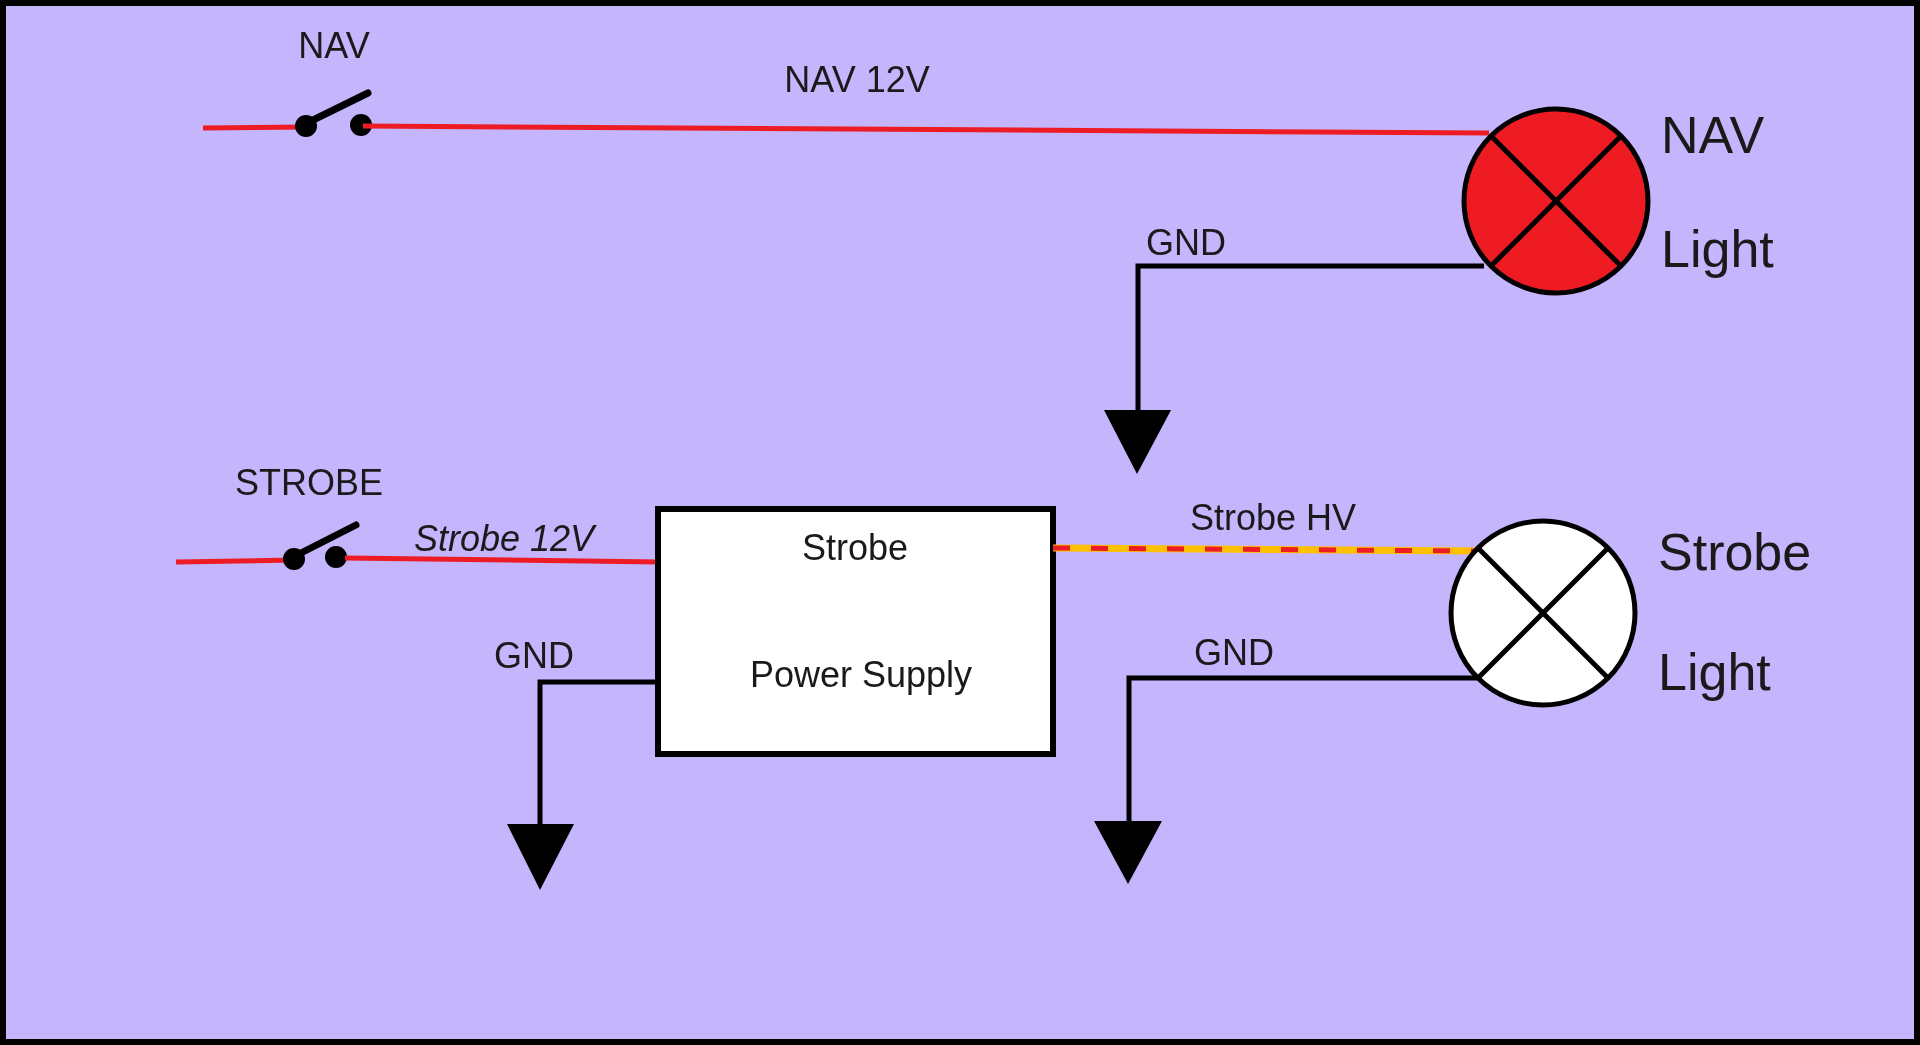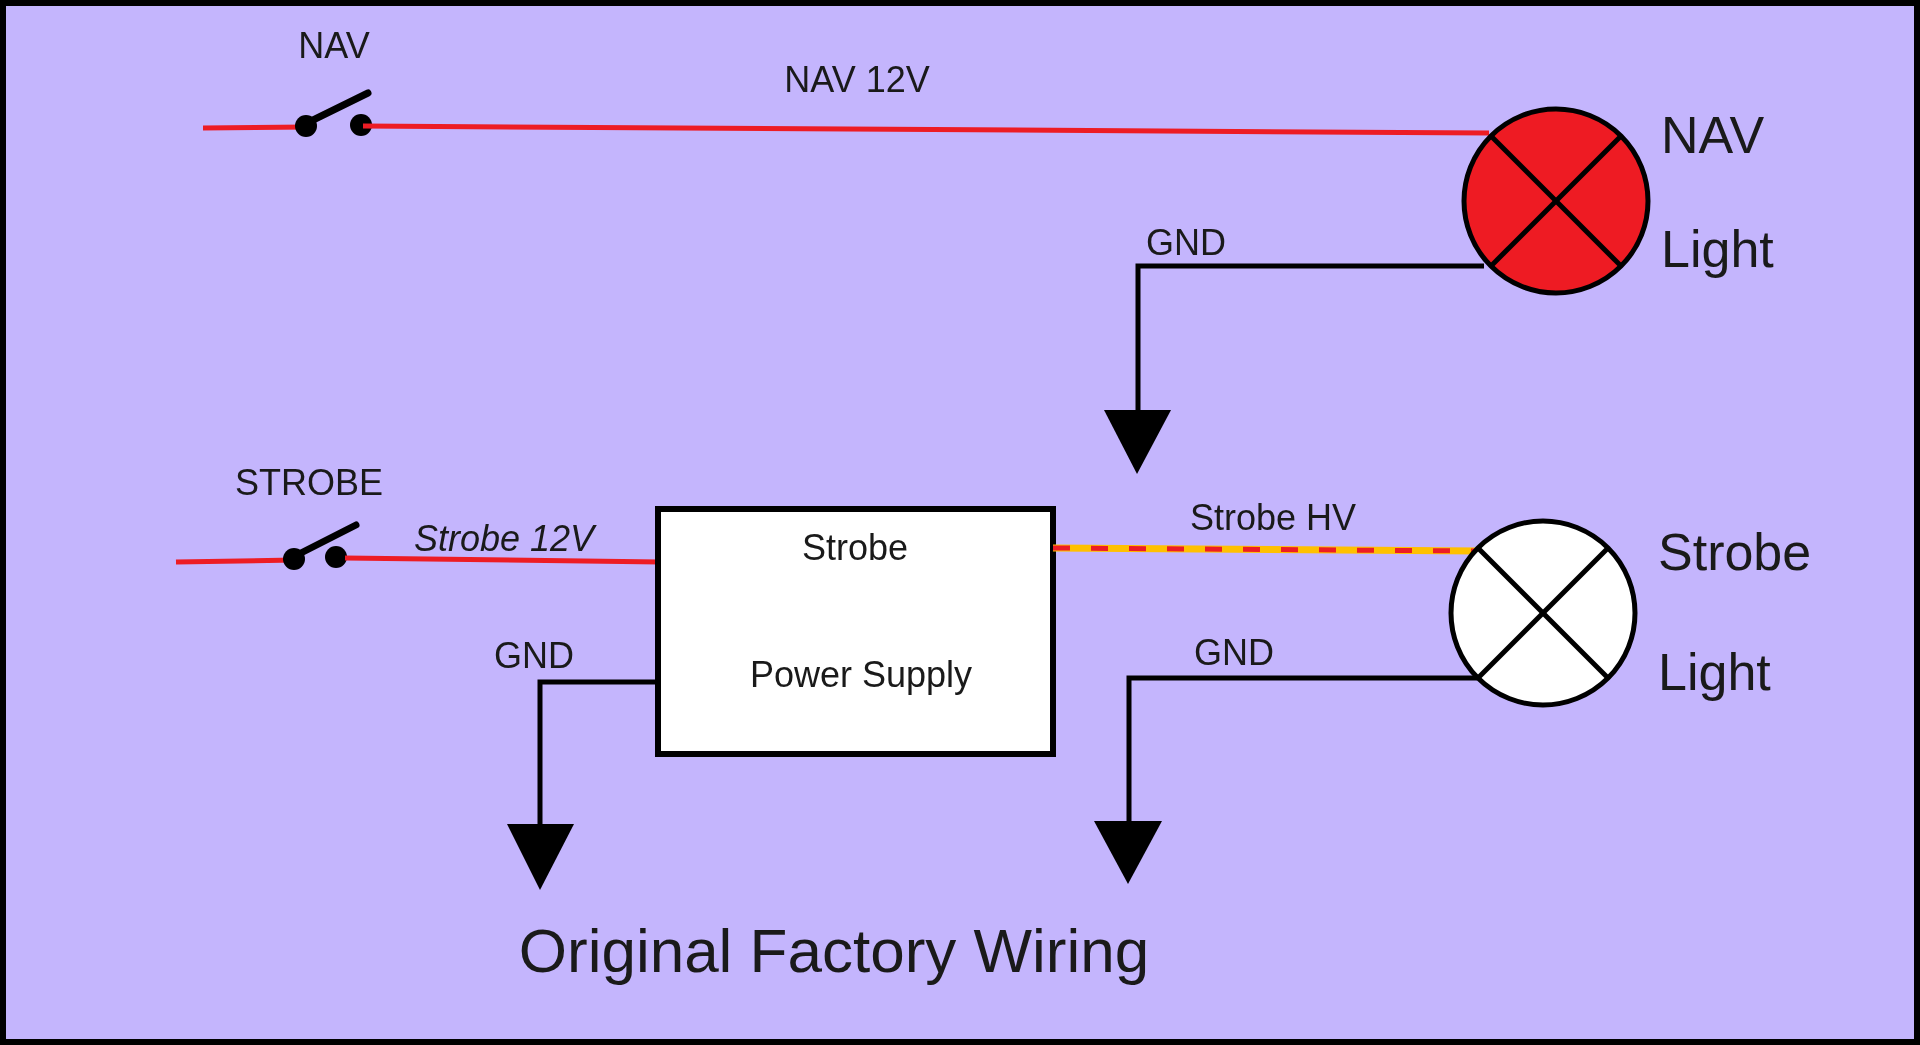--- a/index.html
+++ b/index.html
@@ -108,15 +108,14 @@
 
   <span class="lbl" style="left:1243px; top:493px;margin-left:24px;">Strobe HV</span>
 
   <span class="lbl" style="left:528px; top:631px;">GND</span>
 
   <span class="lbl" style="left:1228px; top:628px;">GND</span>
 
   <span class="lbl-lg" style="left:1652px; top:519px;">Strobe</span>
   <span class="lbl-lg" style="left:1652px; top:639px;">Light</span>
 
-  <span class="title" style="left:828px; top:912px;">Original Factory Wiring</span>
 
 </div>
 
 </body></html>

